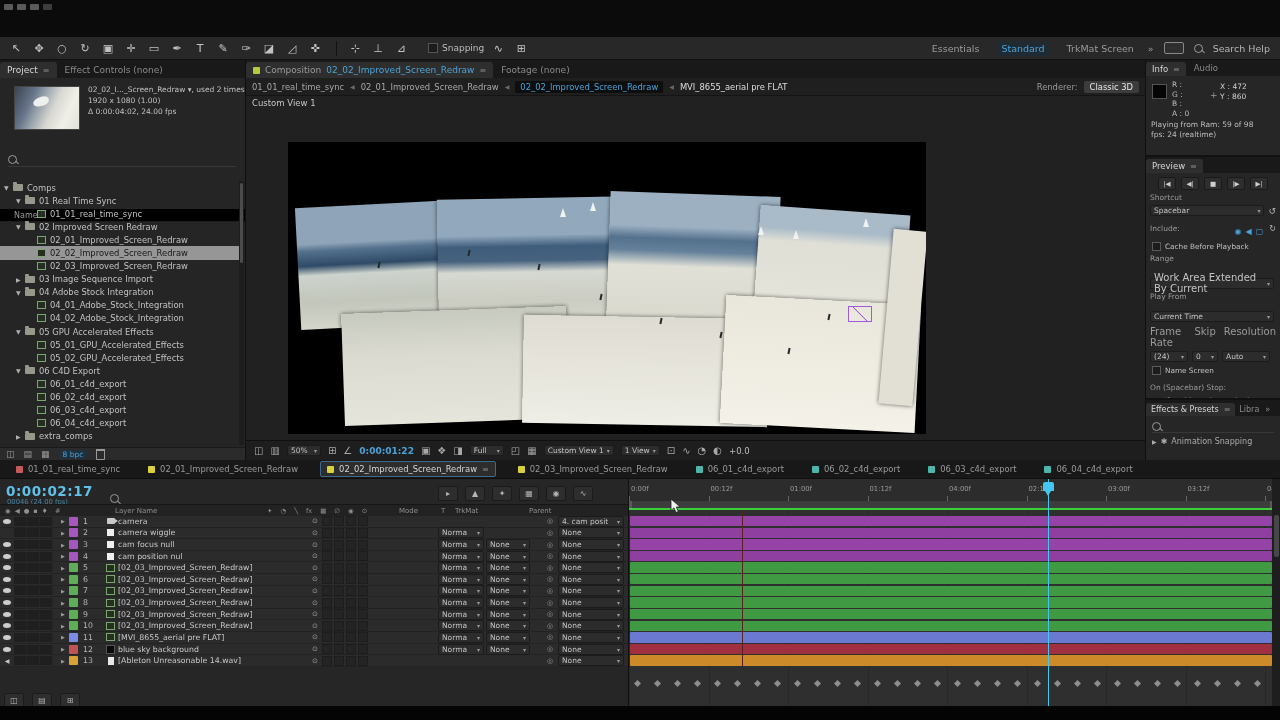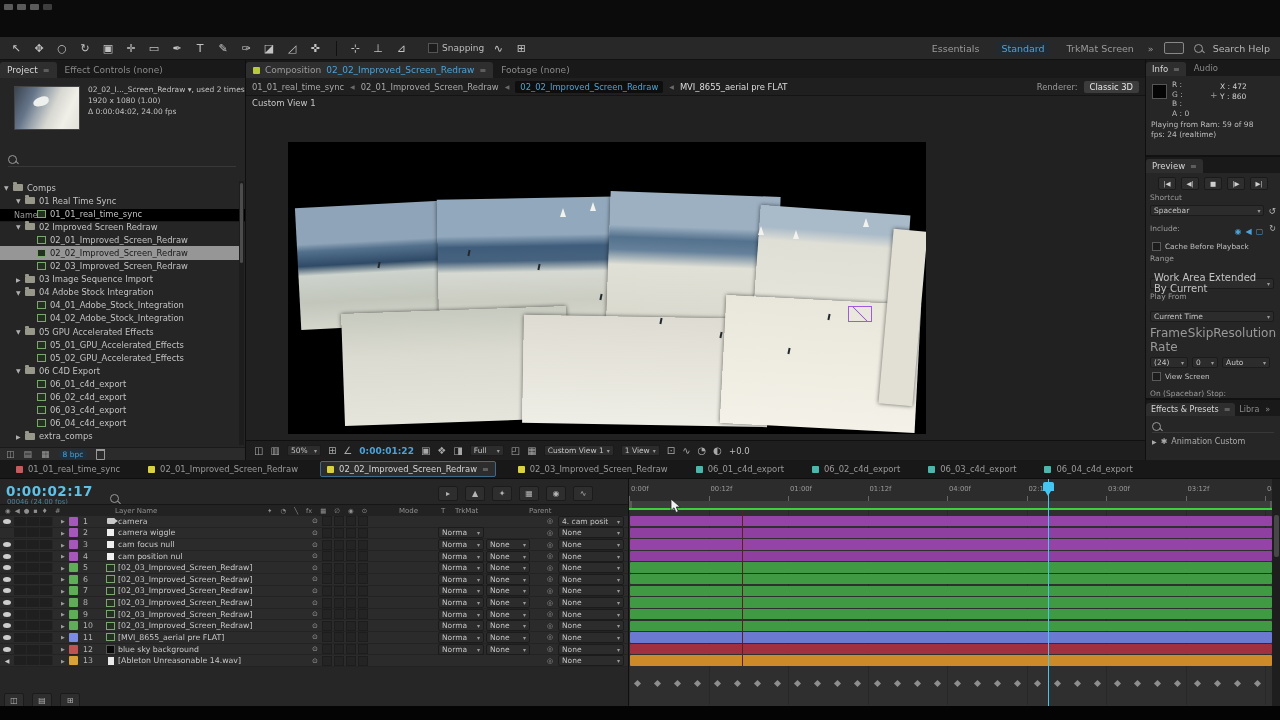--- a/index.html
+++ b/index.html
@@ -515,42 +515,42 @@
           <span class="arr">▾</span>
         </span>
       </div>
       <div class="prow lblgray">Play From</div>
       <div class="prow">
         <span class="dd" style="width:124px">
           <span>Current Time</span>
           <span class="arr">▾</span>
         </span>
       </div>
-      <div class="prow" style="display:flex;font-size:12px;color:#9a9a9a">
+      <div class="prow" style="display:flex;gap:8px;font-size:10px;color:#9a9a9a">
         <span>Frame Rate</span>
         <span>Skip</span>
         <span>Resolution</span>
       </div>
       <div class="prow" style="display:flex;gap:4px">
         <span class="dd" style="width:38px">
           <span>(24)</span>
           <span class="arr">▾</span>
         </span>
         <span class="dd" style="width:26px">
           <span>0</span>
           <span class="arr">▾</span>
         </span>
         <span class="dd" style="width:48px">
           <span>Auto</span>
           <span class="arr">▾</span>
         </span>
       </div>
       <div class="pcheck">
         <span class="cb7"></span>
-        <span>View Screen</span>
+        <span>Name Screen</span>
       </div>
       <div class="prow lblgray" style="margin-top:8px">On (Spacebar) Stop:</div>
       <div class="pcheck">
         <span class="cb7"></span>
         <span>If caching, play cached frames</span>
       </div>
       <div class="pcheck">
         <span class="cb7" style="color:#ddd;font-size:6px;text-align:center;line-height:7px">✓</span>
         <span>Move time to preview time</span>
       </div>
@@ -564,21 +564,21 @@
         </span>
         <span class="itab" style="font-size:8px;padding:2px 4px">Libra</span>
         <span class="itab" style="font-size:8px;padding:2px 2px">»</span>
       </div>
       <div style="display:flex;align-items:center;gap:4px;margin:4px 6px;border-bottom:1px solid #383838;height:12px">
         <span class="mag"></span>
       </div>
       <div style="display:flex;align-items:center;gap:4px;margin:2px 6px;font-size:8px;color:#aaa">
         <span style="font-size:6px">▶</span>
         <span>✱</span>
-        <span>Animation Custom</span>
+        <span>Animation Snapping</span>
       </div>
     </div>
   </div>
 
   <div id="tl-tabs" class="abs">
       <div class="ttab">
         <span class="sq" style="background: rgb(199, 91, 91);"></span>
         <span>01_01_real_time_sync</span>
       </div>
       <div class="ttab">

